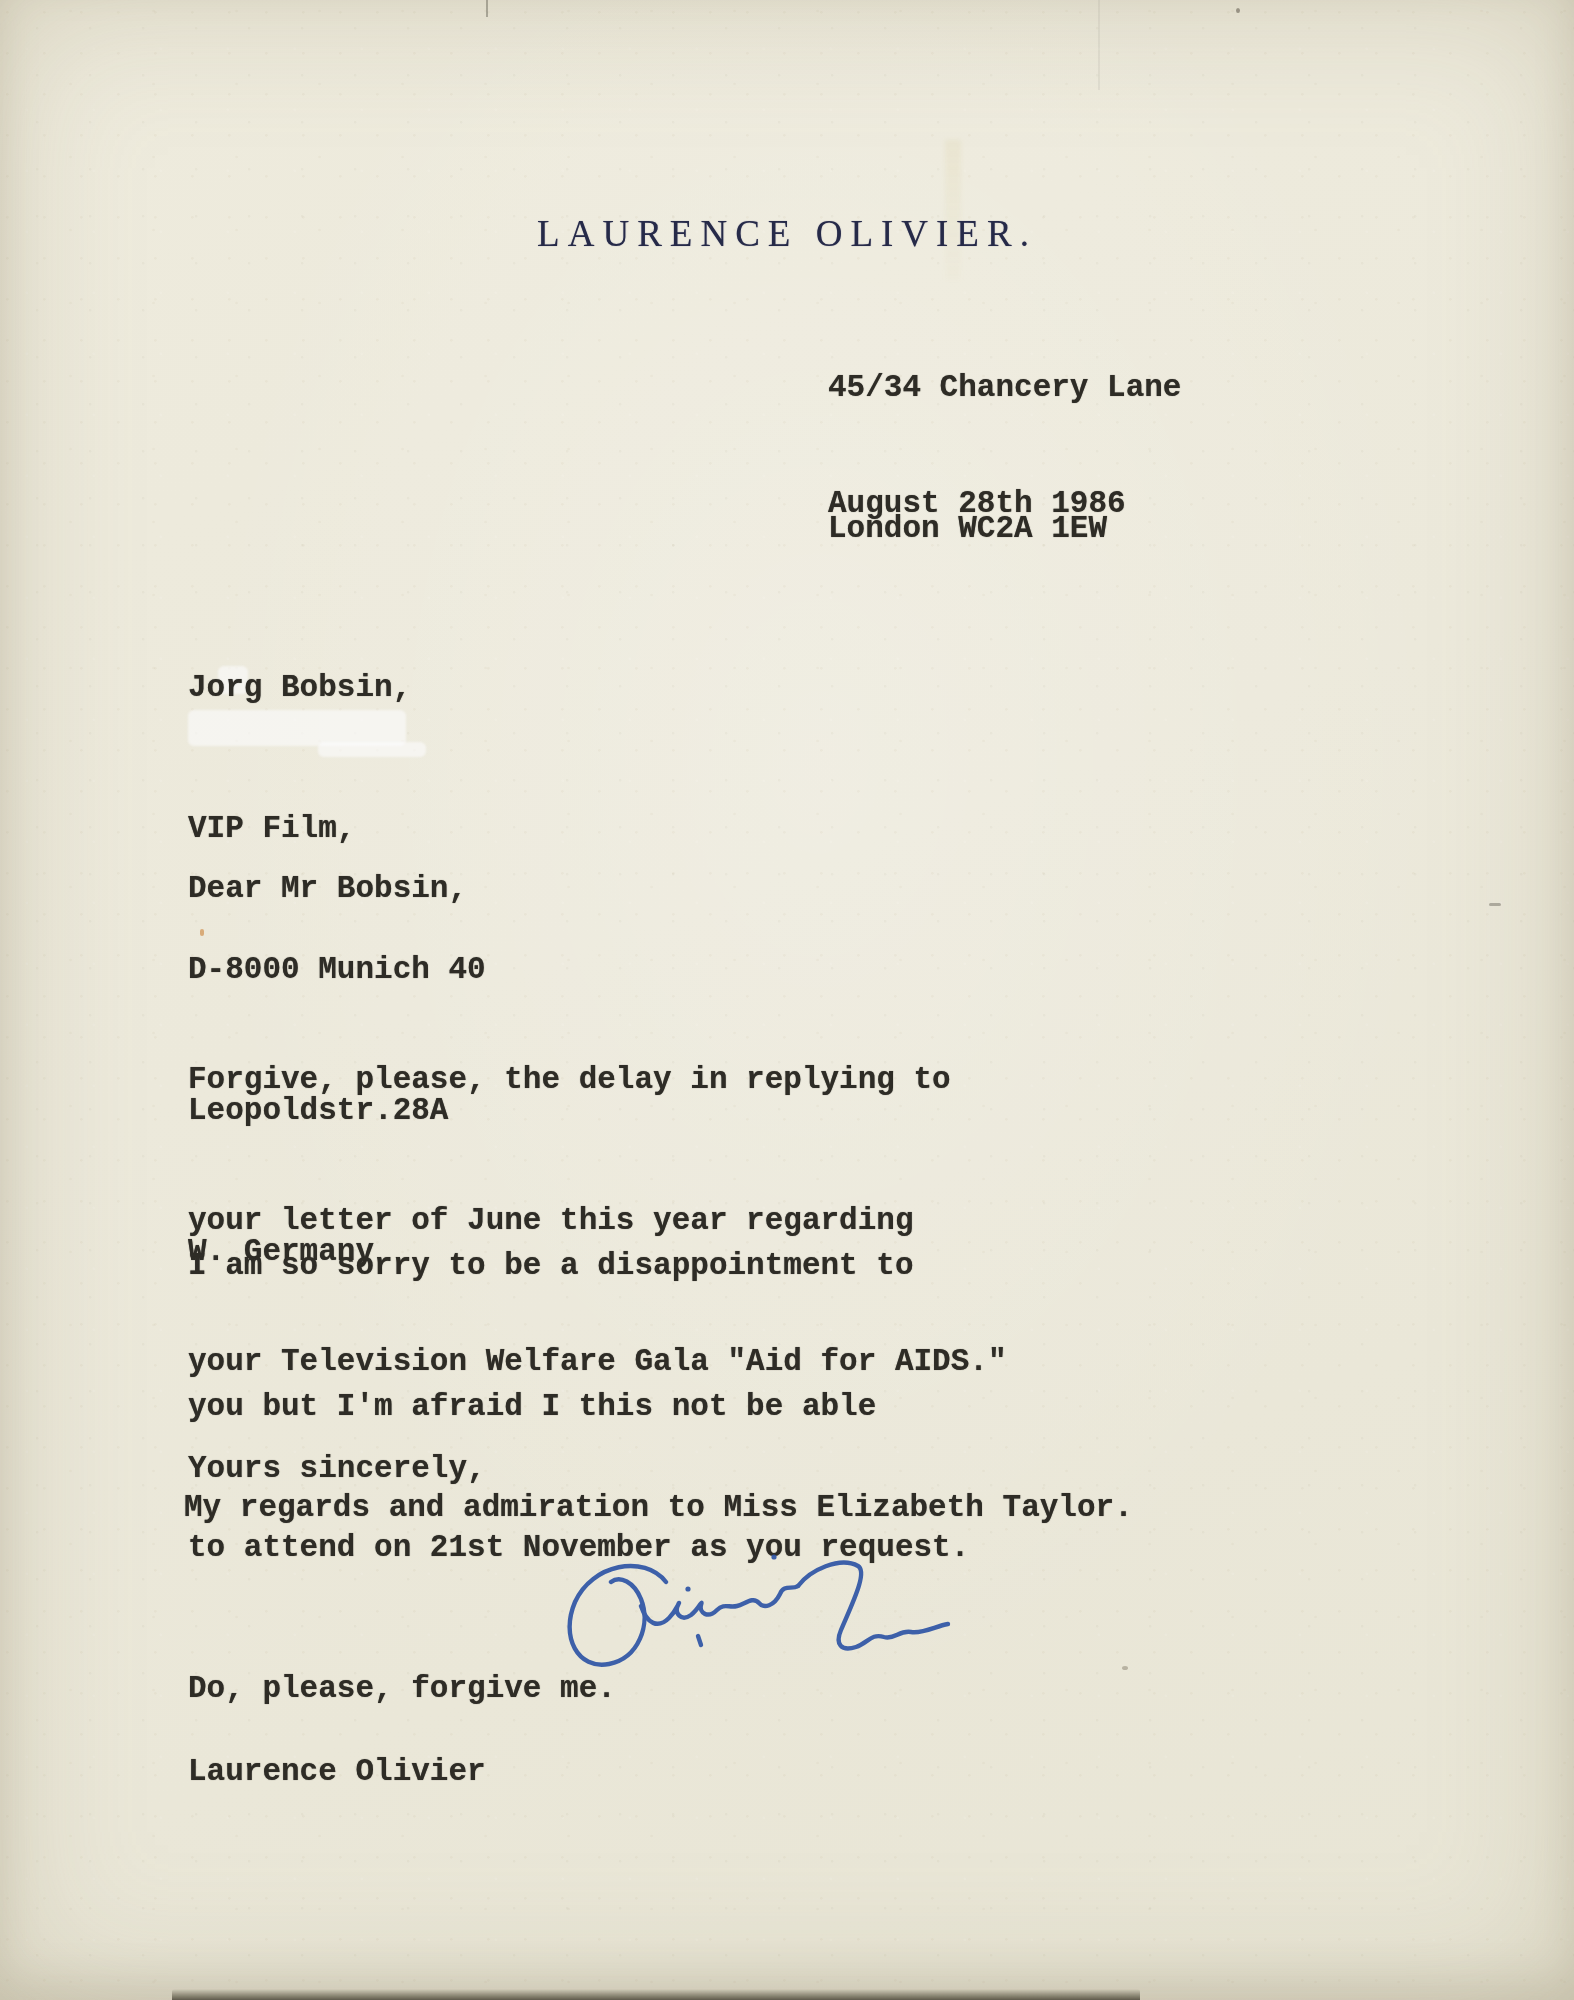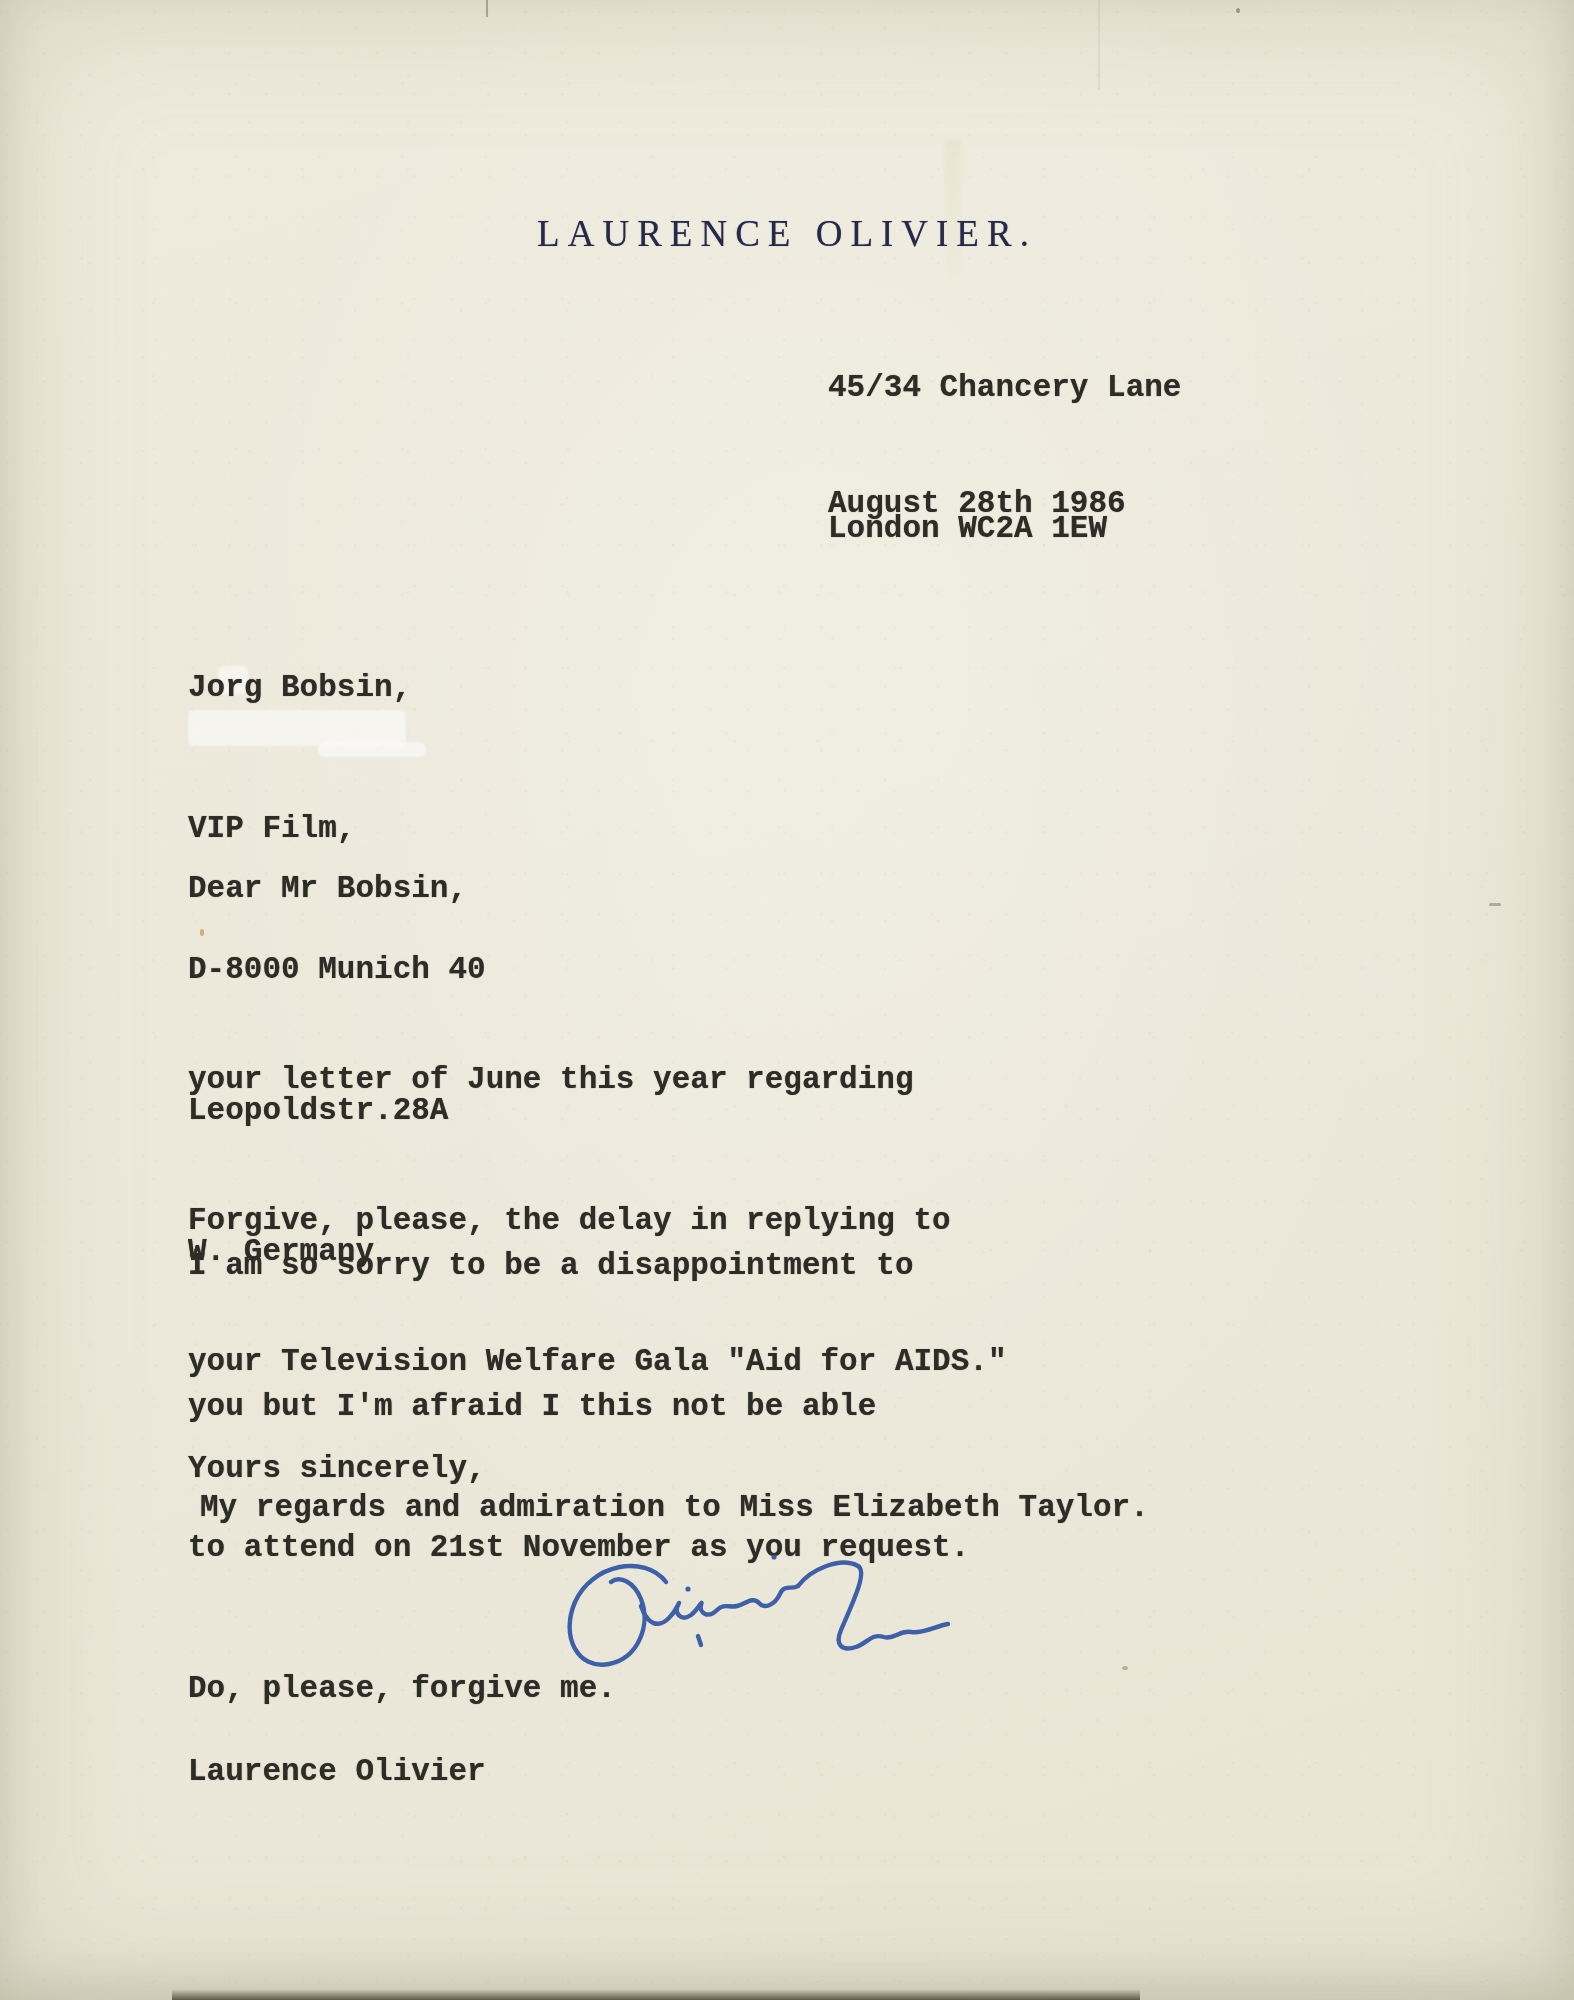--- a/index.html
+++ b/index.html
@@ -91,33 +91,33 @@
     <div>Jorg Bobsin,</div>
     <div>VIP Film,</div>
     <div>D-8000 Munich 40</div>
     <div>Leopoldstr.28A</div>
     <div>W. Germany</div>
   </div>
 
   <div class="tw" style="left:188px;top:865px;">Dear Mr Bobsin,</div>
 
   <div class="tw" style="left:188px;top:962px;">
+    <div>Forgive, please, the delay in replying to</div>
     <div>your letter of June this year regarding</div>
-    <div>Forgive, please, the delay in replying to</div>
     <div>your Television Welfare Gala "Aid for AIDS."</div>
   </div>
 
   <div class="tw" style="left:188px;top:1148px;">
     <div>I am so sorry to be a disappointment to</div>
     <div>you but I'm afraid I this not be able</div>
     <div>to attend on 21st November as you request.</div>
     <div>Do, please, forgive me.</div>
   </div>
 
-  <div class="tw" style="left:200px;top:1390px;">
+  <div class="tw" style="left:184px;top:1390px;">
     <div>My regards and admiration to Miss Elizabeth Taylor.</div>
   </div>
 
   <div class="tw" style="left:188px;top:1445px;">Yours sincerely,</div>
 
   <svg class="signature-svg" width="410" height="140" viewBox="0 0 410 140">
     <g fill="none" stroke="#2f55a6" stroke-width="4.4" stroke-linecap="round" stroke-linejoin="round" opacity="0.92">
       <path d="M118,34 C96,6 44,16 27,54 C12,89 30,122 61,116 C91,110 103,76 93,51 C86,34 72,27 63,34"></path>
       <path d="M93,58 C99,76 110,81 121,70 C129,62 133,50 130,57 C126,65 133,74 143,67 C151,61 155,50 153,57 C151,65 160,71 169,62 C176,55 181,60 189,58 C197,56 205,48 211,55 C216,61 226,58 232,46 C236,36 244,42 250,38"></path>
       <path d="M250,38 C262,22 292,8 310,18 C320,24 304,56 293,82 C287,96 293,104 308,99 C320,95 323,85 336,89 C347,92 351,82 363,84 C375,86 388,78 400,76"></path>

